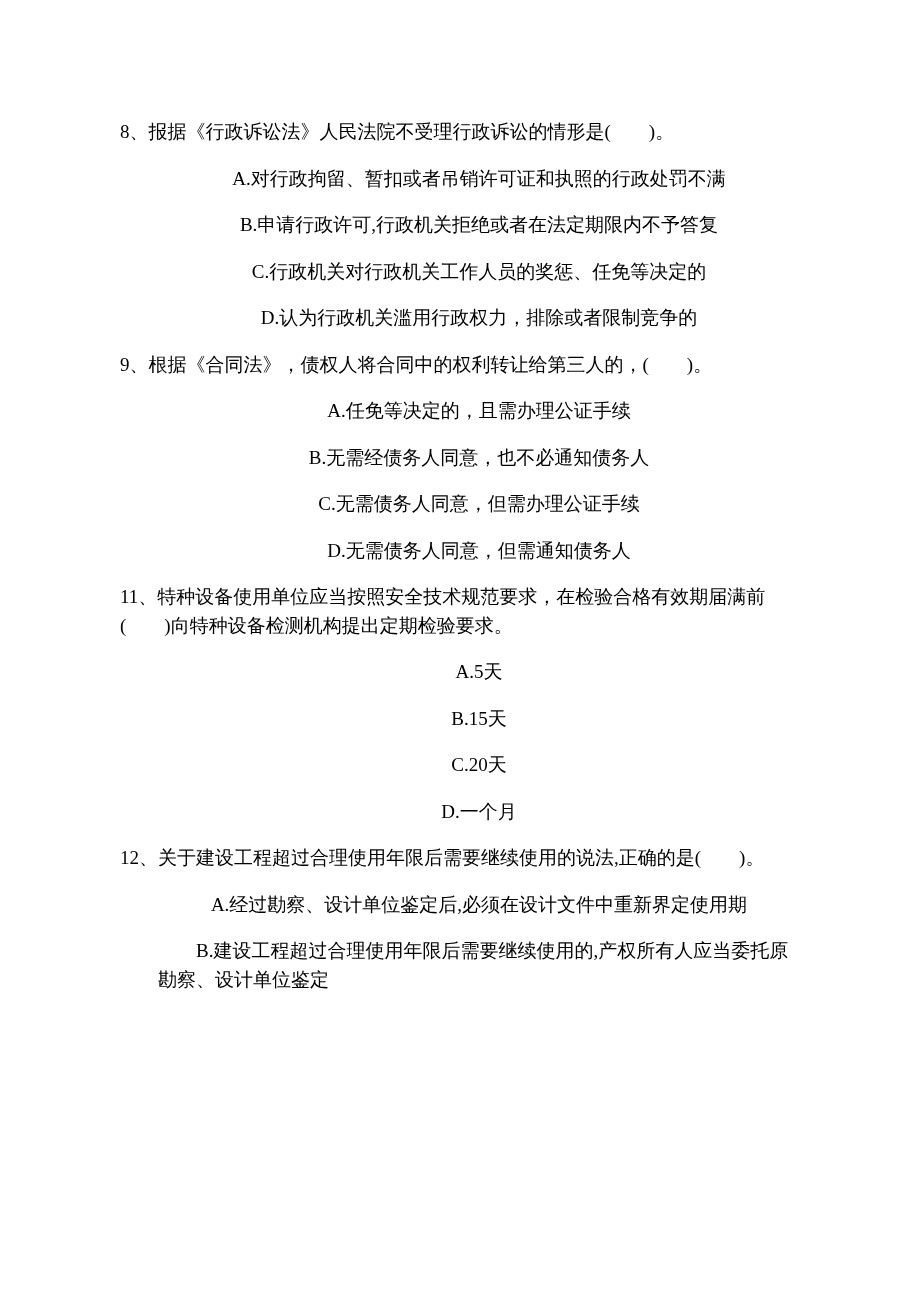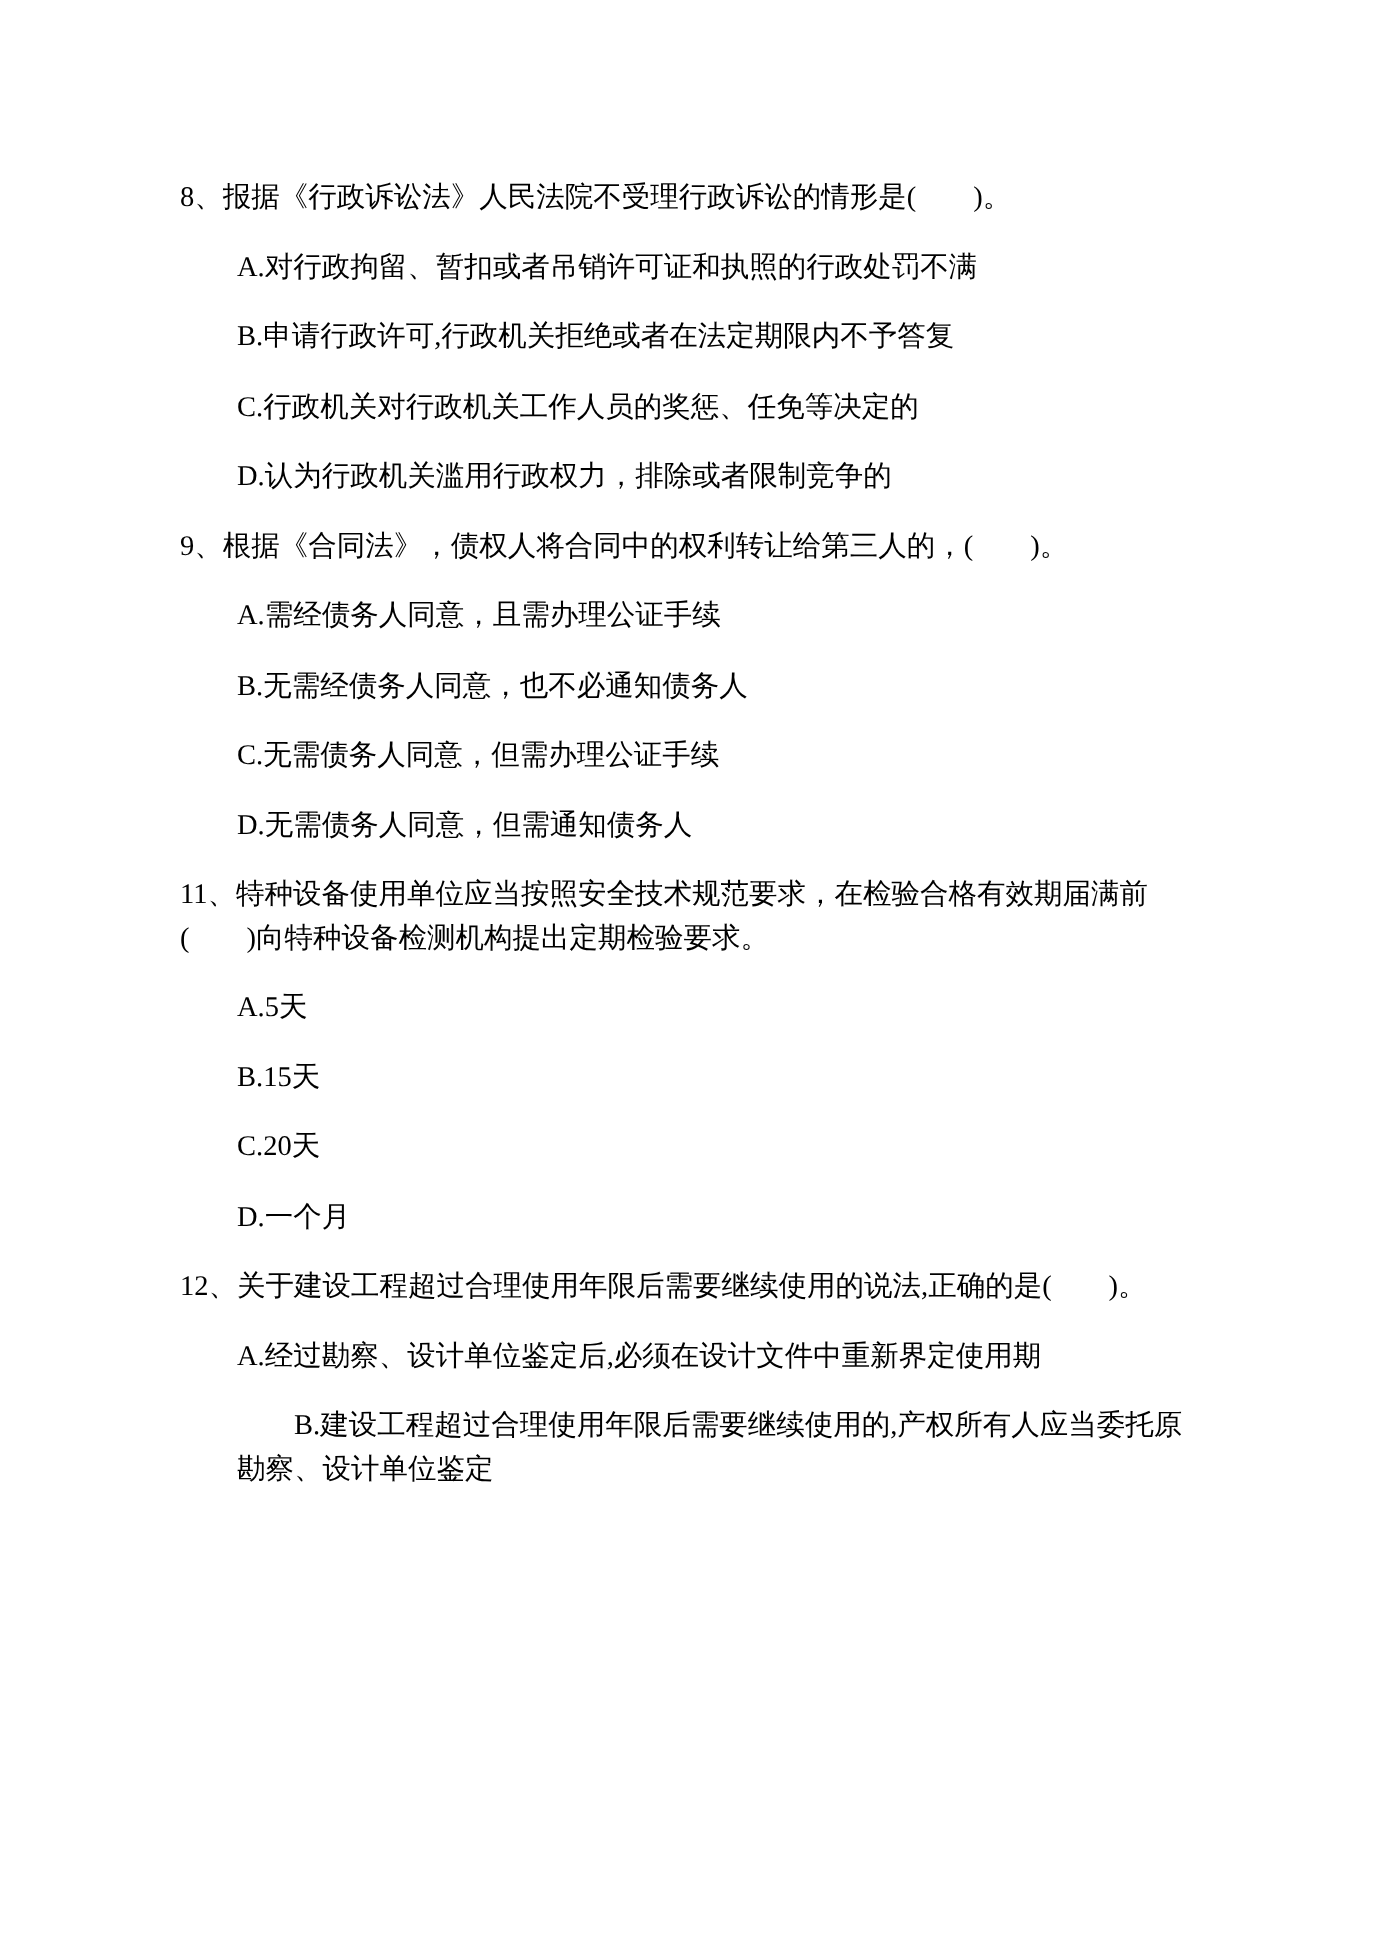--- a/index.html
+++ b/index.html
@@ -18,20 +18,21 @@
   }
   .question {
     margin-bottom: 18px;
   }
   .q-text {
     margin-bottom: 18px;
   }
   .option {
     padding-left: 2em;
     margin-bottom: 18px;
+    text-align: center;
   }
   .option-last {
     padding-left: 2em;
     margin-bottom: 0;
   }
   .continuation {
     text-indent: 2em;
   }
 </style>
 </head>
@@ -42,21 +43,21 @@
   <div class="question">
     <div class="q-text">8、报据《行政诉讼法》人民法院不受理行政诉讼的情形是(　　)。</div>
     <div class="option">A.对行政拘留、暂扣或者吊销许可证和执照的行政处罚不满</div>
     <div class="option">B.申请行政许可,行政机关拒绝或者在法定期限内不予答复</div>
     <div class="option">C.行政机关对行政机关工作人员的奖惩、任免等决定的</div>
     <div class="option">D.认为行政机关滥用行政权力，排除或者限制竞争的</div>
   </div>
 
   <div class="question">
     <div class="q-text">9、根据《合同法》，债权人将合同中的权利转让给第三人的，(　　)。</div>
-    <div class="option">A.需经债务人同意，且需办理公证手续</div>
+    <div class="option">A.任免等决定的，且需办理公证手续</div>
     <div class="option">B.无需经债务人同意，也不必通知债务人</div>
     <div class="option">C.无需债务人同意，但需办理公证手续</div>
     <div class="option">D.无需债务人同意，但需通知债务人</div>
   </div>
 
 
   <div class="question">
     <div class="q-text">11、特种设备使用单位应当按照安全技术规范要求，在检验合格有效期届满前(　　)向特种设备检测机构提出定期检验要求。</div>
     <div class="option">A.5天</div>
     <div class="option">B.15天</div>

